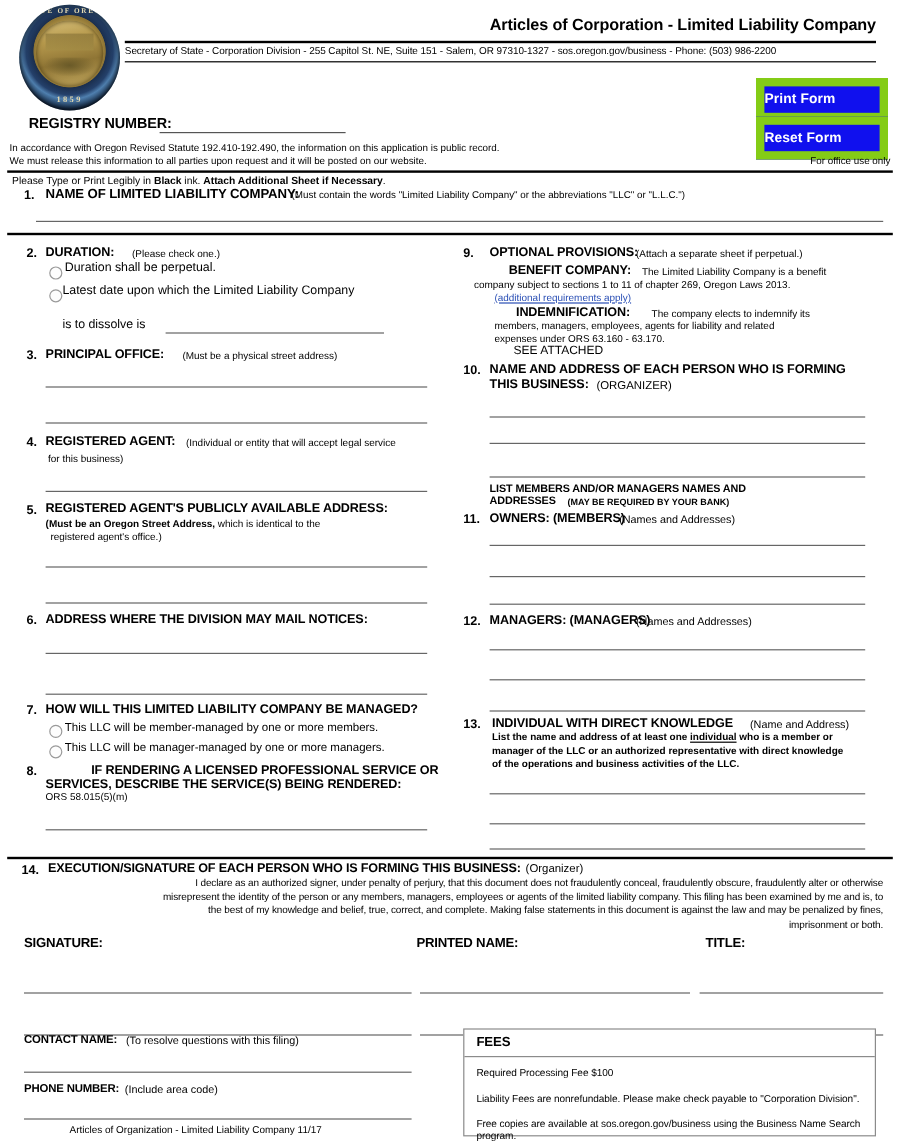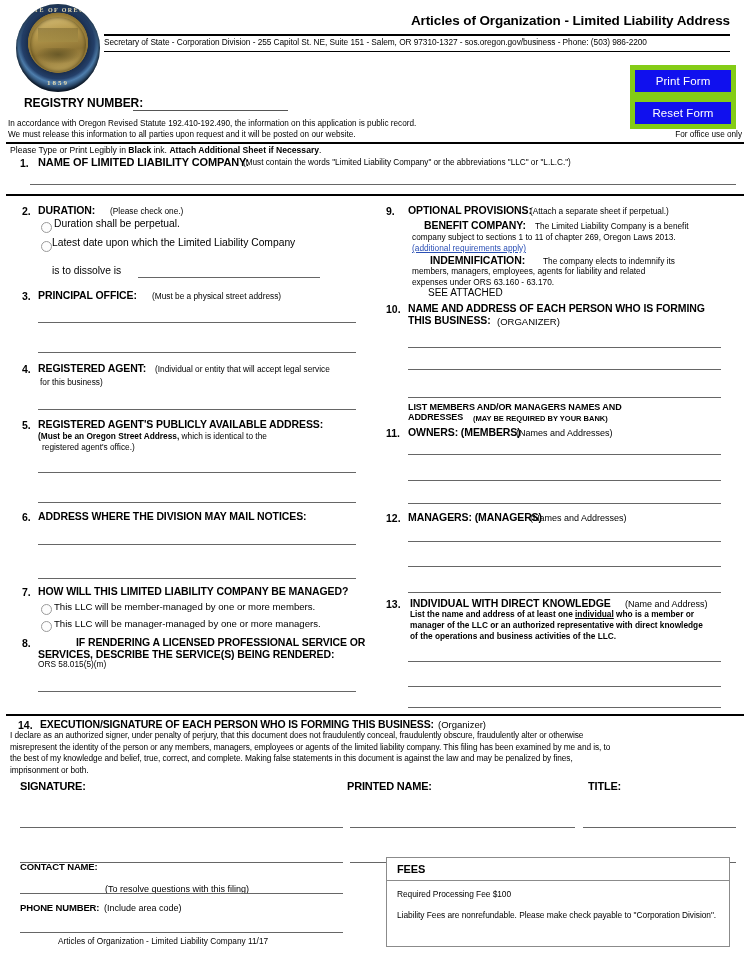--- a/index.html
+++ b/index.html
@@ -72,23 +72,23 @@
   .hdr-rule2 {
     position: absolute; left: 104px; top: 51px; width: 626px;
     border-bottom: 1px solid #000;
   }
 
   .btn {
     position: absolute;
     width: 96px; height: 22px;
     background: #1010ee;
     color: #ffffff;
-    font-size: 11.5px; font-weight: normal;
-    text-align: center; line-height: 22px;
-    border: 5px solid #84cc16;
+    font-size: 11.5px; font-weight: bold;
+    line-height: 22px;
+    border: 7px solid #84cc16;
     cursor: pointer;
     letter-spacing: 0.1px;
   }
   .btn-print { left: 630px; top: 65px; }
   .btn-reset { left: 630px; top: 97px; }
 
   .registry-label {
     position: absolute; left: 24px; top: 96px;
     font-size: 12px; font-weight: bold; letter-spacing: -0.1px;
   }
@@ -154,21 +154,21 @@
   
   .rule-thick-3 {
     position: absolute; left: 6px; top: 714px; width: 738px;
     border-bottom: 2px solid #000;
   }
   .s14-num { position: absolute; left: 18px; top: 719px; font-size: 10.5px; font-weight: bold; }
   .s14-title { position: absolute; left: 40px; top: 718px; font-size: 10.5px; font-weight: bold; letter-spacing: -0.15px; }
   .s14-org { position: absolute; left: 438px; top: 719px; font-size: 9.5px; }
   .declare {
     position: absolute; left: 10px; top: 730px; width: 726px;
-    font-size: 8.3px; line-height: 11.6px; letter-spacing: -0.08px;
+    font-size: 8.3px; line-height: 11.6px; letter-spacing: -0.08px; text-align: right;
   }
   .sig-lbl { position: absolute; font-size: 11px; font-weight: bold; letter-spacing: -0.2px; }
 
   
   .contact-lbl { position: absolute; font-size: 9.5px; font-weight: bold; letter-spacing: -0.15px; }
   .contact-hint { position: absolute; font-size: 9px; font-weight: normal; }
   .footer-note {
     position: absolute; left: 58px; top: 936px;
     font-size: 8.3px;
   }
@@ -193,21 +193,21 @@
 <body>
 
 <div class="page">
 
   <div class="seal">
     <div class="ring-top">STATE OF OREGON</div>
     <div class="inner"></div>
     <div class="ring-bot">1859</div>
   </div>
 
-  <div class="hdr-title">Articles of Organization - Limited Liability Address</div>
+  <div class="hdr-title">Articles of Corporation - Limited Liability Company</div>
   <div class="hdr-rule"></div>
   <div class="hdr-sub">Secretary of State - Corporation Division - 255 Capitol St. NE, Suite 151 - Salem, OR 97310-1327 - sos.oregon.gov/business  - Phone: (503) 986-2200</div>
   <div class="hdr-rule2"></div>
 
   <div class="btn btn-print">Print Form</div>
   <div class="btn btn-reset">Reset Form</div>
 
   <div class="registry-label">REGISTRY NUMBER:</div>
   <div class="registry-line"></div>
 
@@ -275,21 +275,21 @@
   <div class="lbl" style="left:38px; top:648px;">SERVICES, DESCRIBE THE SERVICE(S) BEING RENDERED:</div>
   <div class="hint" style="left:38px; top:659px;">ORS 58.015(5)(m)</div>
   <div class="fill" style="left:38px; top:691px; width:318px;"></div>
 
   <div class="num" style="left:386px; top:205px;">9.</div>
   <div class="lbl" style="left:408px; top:204px;">OPTIONAL PROVISIONS:</div>
   <div class="hint" style="left:530px; top:206px;">(Attach a separate sheet if perpetual.)</div>
 
   <div class="lbl" style="left:424px; top:219px;">BENEFIT COMPANY:</div>
   <div class="hint" style="left:535px; top:221px;text-align:center;">The Limited Liability Company is a benefit</div>
-  <div class="hint" style="left:412px; top:232px;">company subject to sections 1 to 11 of chapter 269, Oregon Laws 2013.</div>
+  <div class="hint" style="left:395px; top:232px;">company subject to sections 1 to 11 of chapter 269, Oregon Laws 2013.</div>
   <div class="hint link" style="left:412px; top:243px;">(additional requirements apply)</div>
 
   <div class="lbl" style="left:430px; top:254px;">INDEMNIFICATION:</div>
   <div class="hint" style="left:543px; top:256px;">The company elects to indemnify its</div>
   <div class="hint" style="left:412px; top:266px;">members, managers, employees, agents for liability and related</div>
   <div class="hint" style="left:412px; top:277px;">expenses under ORS 63.160 - 63.170.</div>
   <div class="opt" style="left:428px; top:287px; font-size:10px;">SEE ATTACHED</div>
 
   <div class="num" style="left:386px; top:303px;">10.</div>
   <div class="lbl" style="left:408px; top:302px;">NAME AND ADDRESS OF EACH PERSON WHO IS FORMING</div>
@@ -344,30 +344,31 @@
 
   <div class="fill" style="left:20px; top:827px; width:323px;"></div>
   <div class="fill" style="left:350px; top:827px; width:225px;"></div>
   <div class="fill" style="left:583px; top:827px; width:153px;"></div>
 
   <div class="fill" style="left:20px; top:862px; width:323px;"></div>
   <div class="fill" style="left:350px; top:862px; width:225px;"></div>
   <div class="fill" style="left:583px; top:862px; width:153px;"></div>
 
   <div class="contact-lbl" style="left:20px; top:861px;">CONTACT NAME:</div>
-  <div class="contact-hint" style="left:105px; top:884px;">(To resolve questions with this filing)</div>
+  <div class="contact-hint" style="left:105px; top:862px;">(To resolve questions with this filing)</div>
   <div class="fill" style="left:20px; top:893px; width:323px;"></div>
 
   <div class="contact-lbl" style="left:20px; top:902px;">PHONE NUMBER:</div>
   <div class="contact-hint" style="left:104px; top:903px;">(Include area code)</div>
   <div class="fill" style="left:20px; top:932px; width:323px;"></div>
 
   <div class="footer-note">Articles of Organization - Limited Liability Company 11/17</div>
 
   <div class="fees-box">
     <div class="fees-hdr">
       <span>FEES</span>
     </div>
     <div class="fees-row" style="top:31px;">Required Processing Fee     $100</div>
     <div class="fees-row" style="top:52px;">Liability Fees are nonrefundable.  Please make check payable to "Corporation Division".</div>
+    <div class="fees-row" style="top:73px;">Free copies are available at sos.oregon.gov/business using the Business Name Search program.</div>
   </div>
 
 </div>
 
 </body></html>

